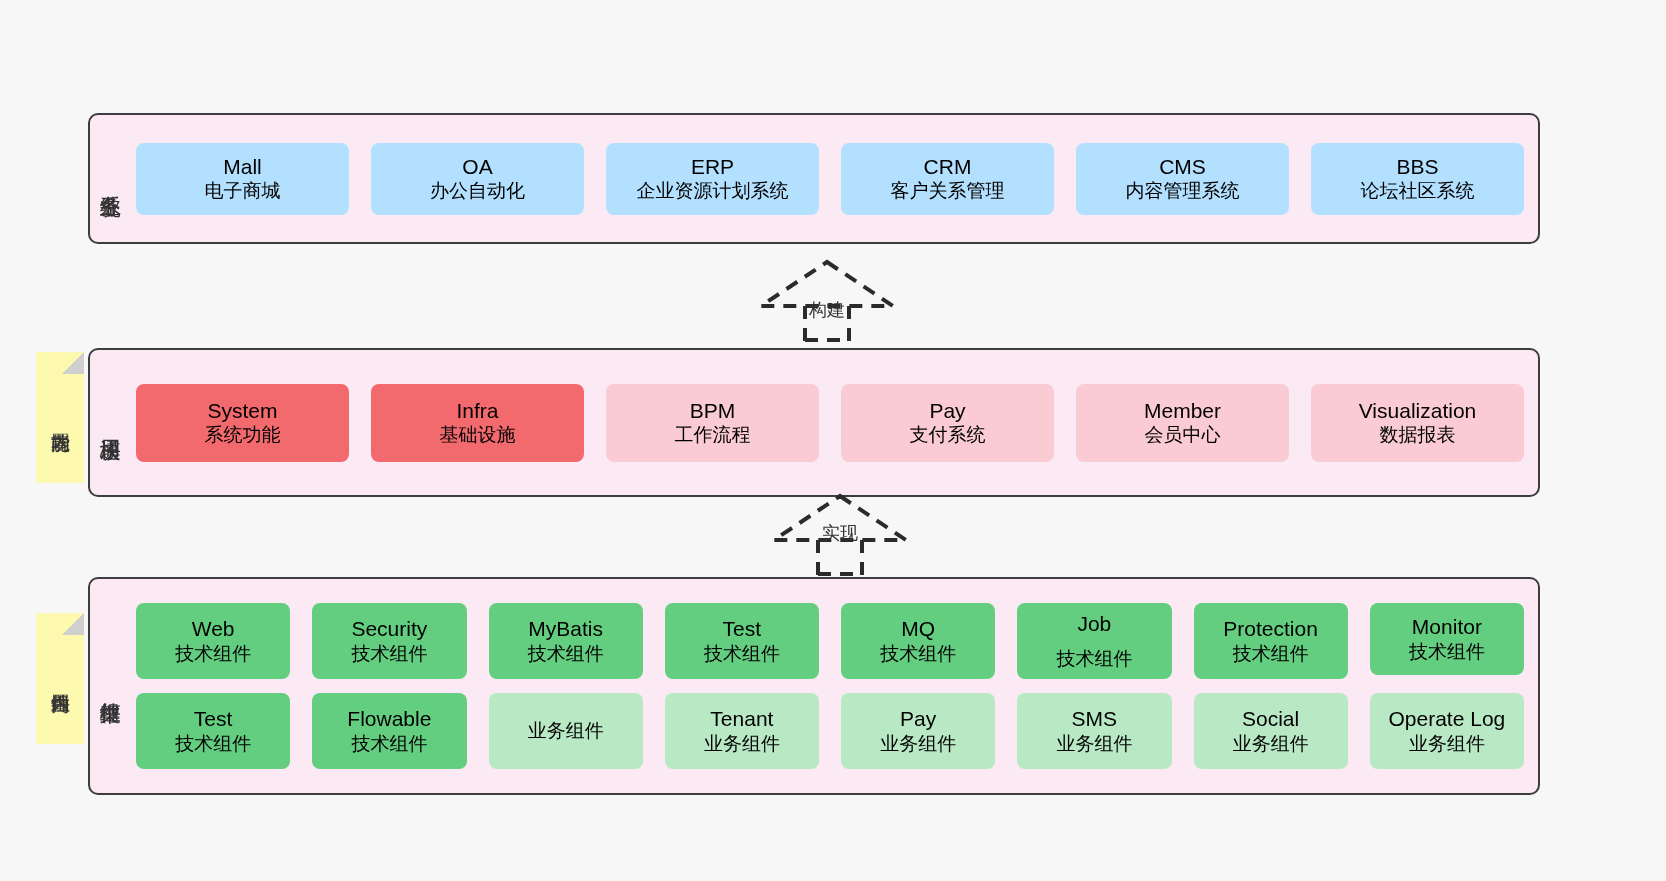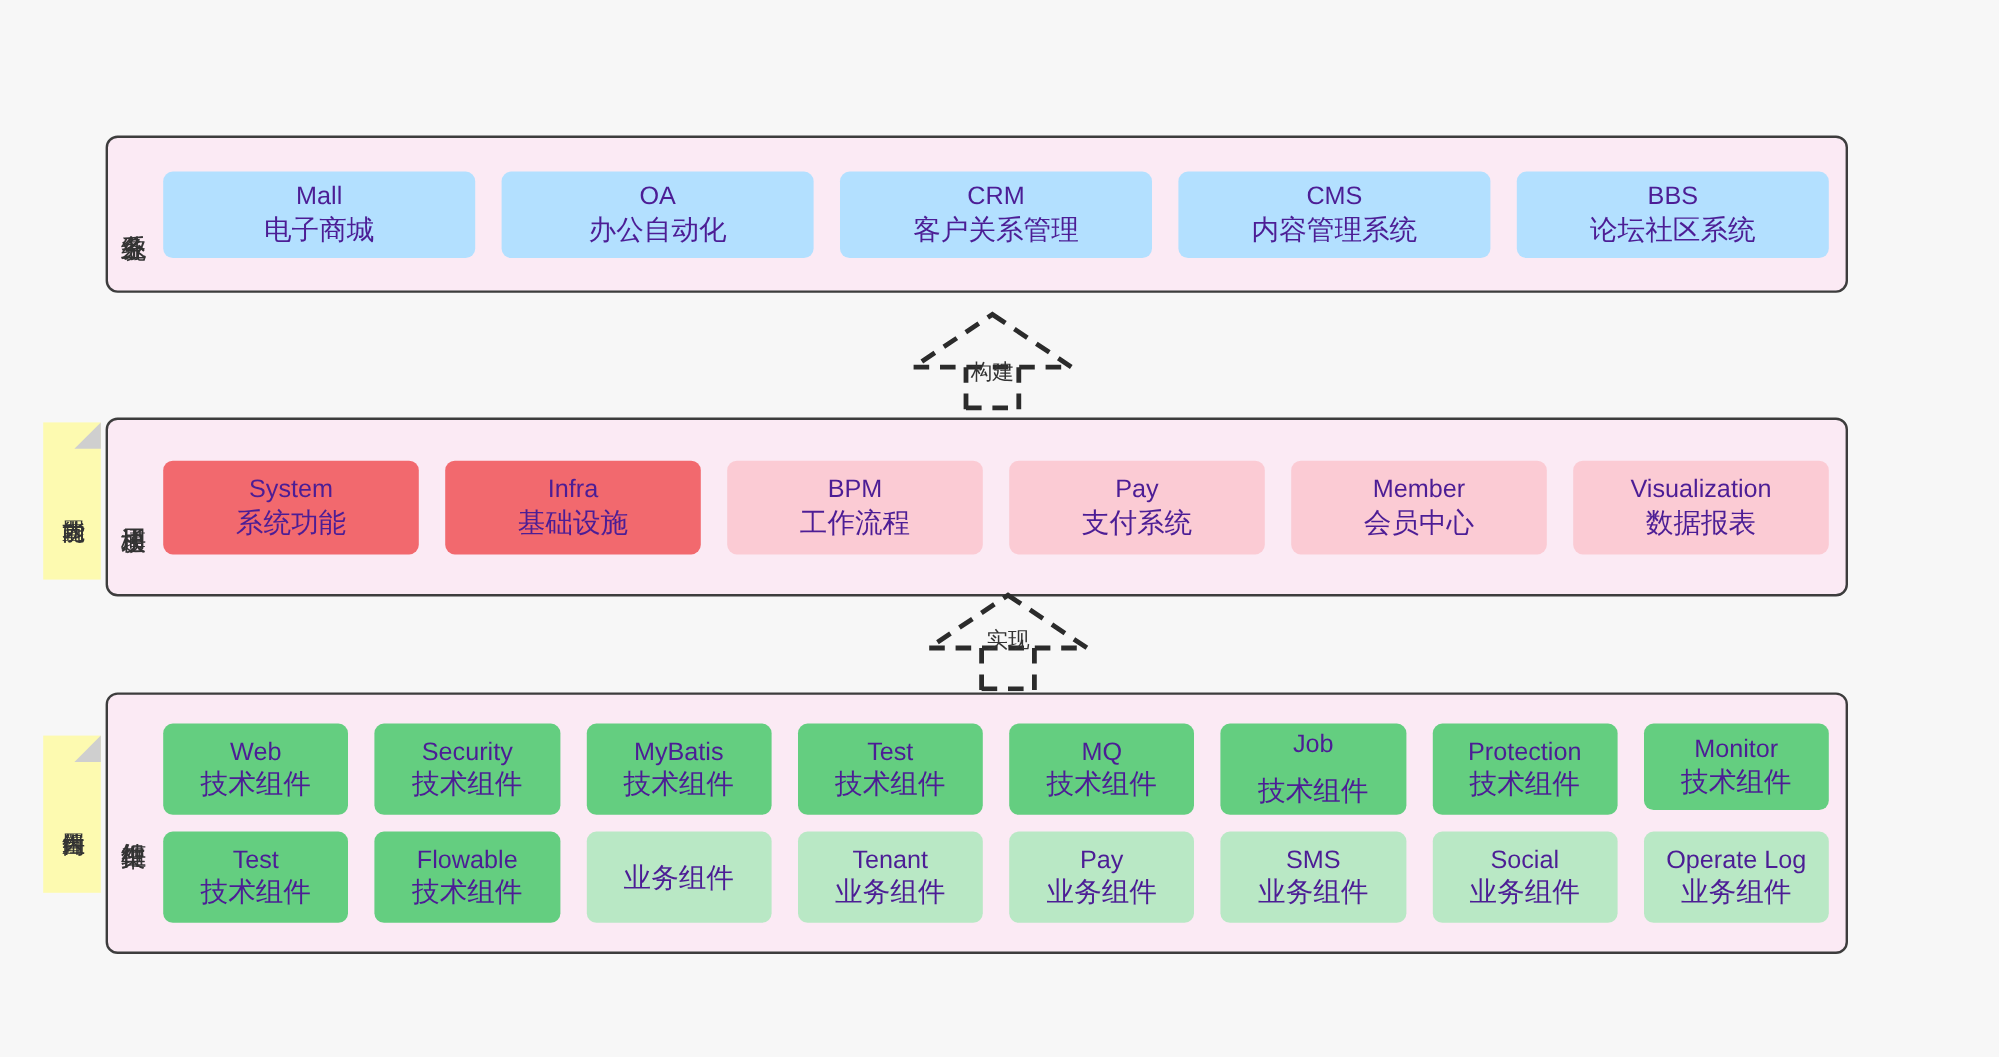--- a/index.html
+++ b/index.html
@@ -67,30 +67,30 @@
 
   
   .node {
     flex: 1 1 0;
     border-radius: 8px;
     display: flex;
     flex-direction: column;
     align-items: center;
     justify-content: center;
     text-align: center;
-    color: #4c1d95;
+    color: #000000;
     box-sizing: border-box;
     padding: 4px 6px;
   }
   .node .en {
     font-size: 21px;
     line-height: 1.22;
   }
   .node .cn {
-    font-size: 23px;
+    font-size: 19px;
     line-height: 1.25;
   }
 
   
   .c-blue        { background: #b3e0ff; }
   .c-red-strong  { background: #f2696e; }
   .c-red-light   { background: #fbcbd4; }
   .c-green-strong{ background: #64ce80; }
   .c-green-light { background: #b9e8c5; }
 
@@ -150,20 +150,24 @@
       <div class="row">
         <div class="node c-blue" style="height:72px;">
           <span class="en">Mall</span>
           <span class="cn">电子商城</span>
         </div>
         <div class="node c-blue" style="height:72px;">
           <span class="en">OA</span>
           <span class="cn">办公自动化</span>
         </div>
         <div class="node c-blue" style="height:72px;">
+          <span class="en">ERP</span>
+          <span class="cn">企业资源计划系统</span>
+        </div>
+        <div class="node c-blue" style="height:72px;">
           <span class="en">CRM</span>
           <span class="cn">客户关系管理</span>
         </div>
         <div class="node c-blue" style="height:72px;">
           <span class="en">CMS</span>
           <span class="cn">内容管理系统</span>
         </div>
         <div class="node c-blue" style="height:72px;">
           <span class="en">BBS</span>
           <span class="cn">论坛社区系统</span>

